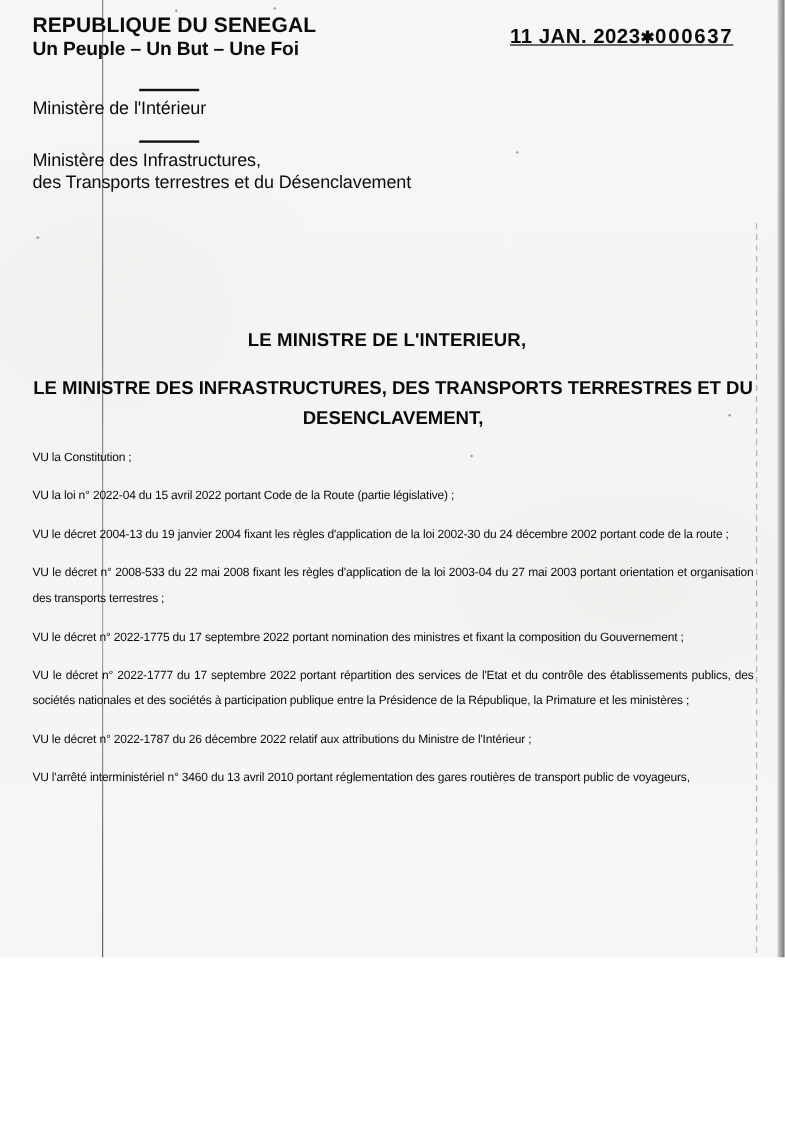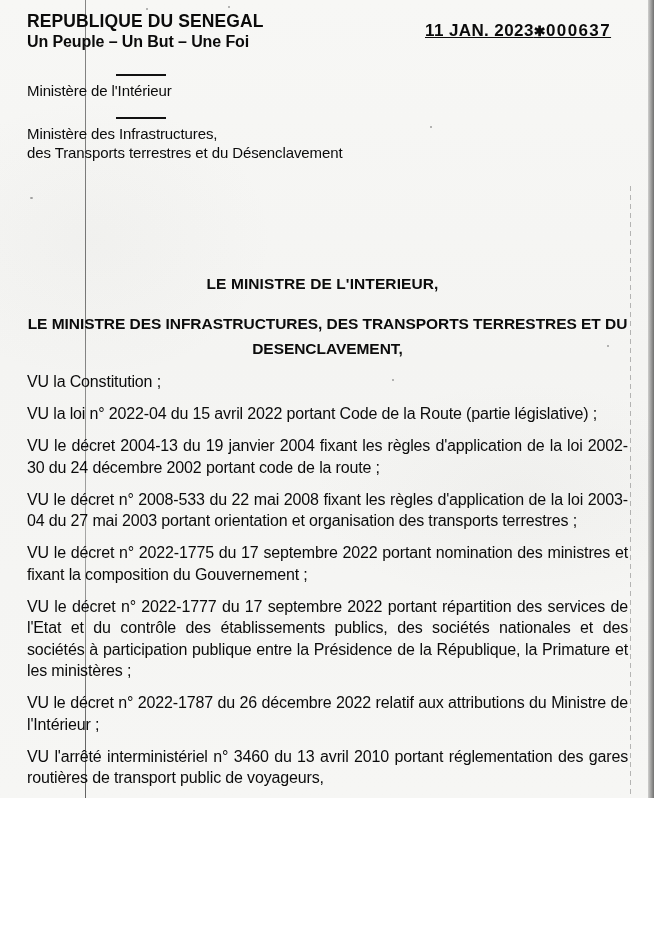--- a/index.html
+++ b/index.html
@@ -151,21 +151,21 @@
   }
 
   
   .body-block {
     position: absolute;
     left: 27px;
     top: 371px;
     width: 601px;
   }
   .vu {
-    font-size: 16px;
+    font-size: 10px;
     line-height: 21.5px;
     text-align: justify;
     text-justify: inter-word;
     letter-spacing: -0.15px;
     margin: 0 0 10.5px 0;
   }
   .vu.tight { margin-bottom: 1px; }
 
   .arretent {
     position: absolute;

